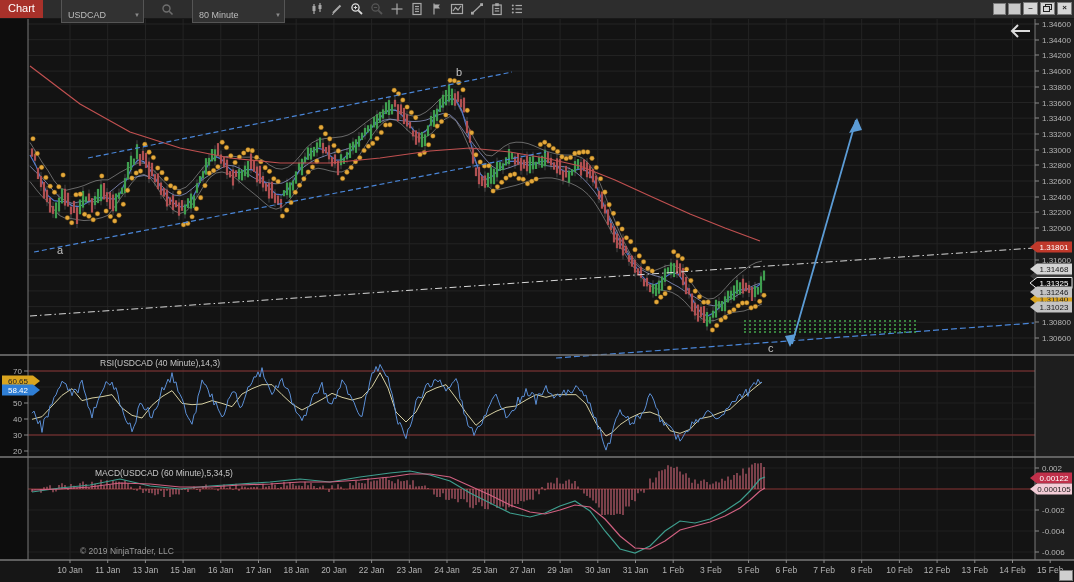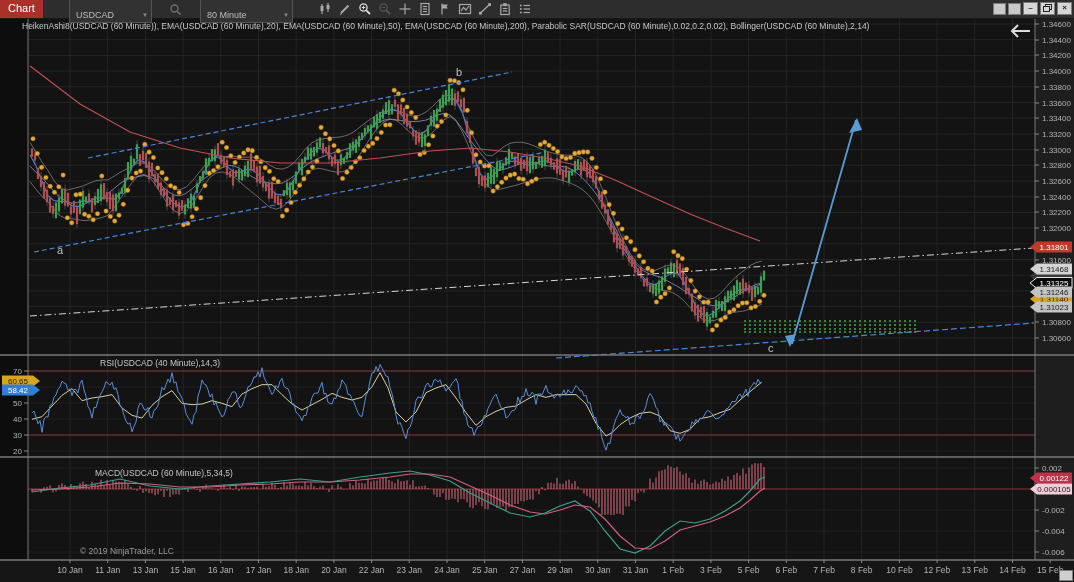--- a/index.html
+++ b/index.html
@@ -2,21 +2,21 @@
 <html><head>
 <meta charset="utf-8">
 <style>
   html,body{margin:0;padding:0;background:#000;}
   #root{position:relative;width:1074px;height:582px;background:#0d0d0d;overflow:hidden;
         font-family:"Liberation Sans",sans-serif;}
   
   #toolbar{position:absolute;left:0;top:0;width:1074px;height:18px;background:#2d2d2d;
            border-bottom:1px solid #191919;display:flex;align-items:center;z-index:30;}
   .chart-btn{background:#a8312a;color:#fff;font-size:11px;padding:1px 8px 2px 8px;height:15px;
-             line-height:14px;margin-right:12px;cursor:default;}
+             line-height:14px;margin-right:4px;cursor:default;}
   .combo{display:flex;align-items:center;justify-content:space-between;height:13px;
          border:1px solid #555;background:#323232;color:#bdbdbd;font-size:9px;
          padding:12px 3px 0 6px;margin:0 14px;}
   .combo .caret{color:#8a8a8a;font-size:6px;margin-left:6px;}
   .tool-icon{width:18px;height:16px;display:flex;align-items:center;justify-content:center;margin:0 1px;}
   #win-controls{position:absolute;right:2px;top:2px;display:flex;gap:2px;align-items:center;z-index:40;}
   .win-sq{width:11px;height:10px;background:#c9c9c9;border:1px solid #7a7a7a;}
   .win-btn{width:13px;height:11px;background:#d6d6d6;border:1px solid #7a7a7a;color:#222;
            font-size:8px;line-height:9px;text-align:center;font-weight:bold;}
   
@@ -1189,19 +1189,18 @@
       <g>
         <polygon points="40,390 33,384.5 2,384.5 2,395.5 33,395.5" fill="#2f7fd6"></polygon>
       </g>
       <text x="18" y="393" font-size="8" fill="#ffffff" font-family="Liberation Sans, sans-serif" text-anchor="middle">58.42</text>
       <g>
         <line x1="1012" y1="31" x2="1030" y2="31" stroke="#dcdcdc" stroke-width="2"></line>
         <polyline points="1018,25 1012,31 1018,37" fill="none" stroke="#dcdcdc" stroke-width="2"></polyline>
       </g>
     </svg>
 
-  <div class="ind-label" style="left:22px;top:21px">HeikenAshi8(USDCAD (60 Minute)), EMA(USDCAD (60 Minute),20), EMA(USDCAD (60 Minute),50), EMA(USDCAD (60 Minute),200), Parabolic SAR(USDCAD (60 Minute),0.02,0.2,0.02), Bollinger(USDCAD (60 Minute),2,14)</div>
   <div class="ind-label" style="left:100px;top:358px">RSI(USDCAD (40 Minute),14,3)</div>
   <div class="ind-label" style="left:95px;top:468px">MACD(USDCAD (60 Minute),5,34,5)</div>
   <div id="copyright">© 2019 NinjaTrader, LLC</div>
 
   <div id="grip"></div>
 </div>
 
 </body></html>

